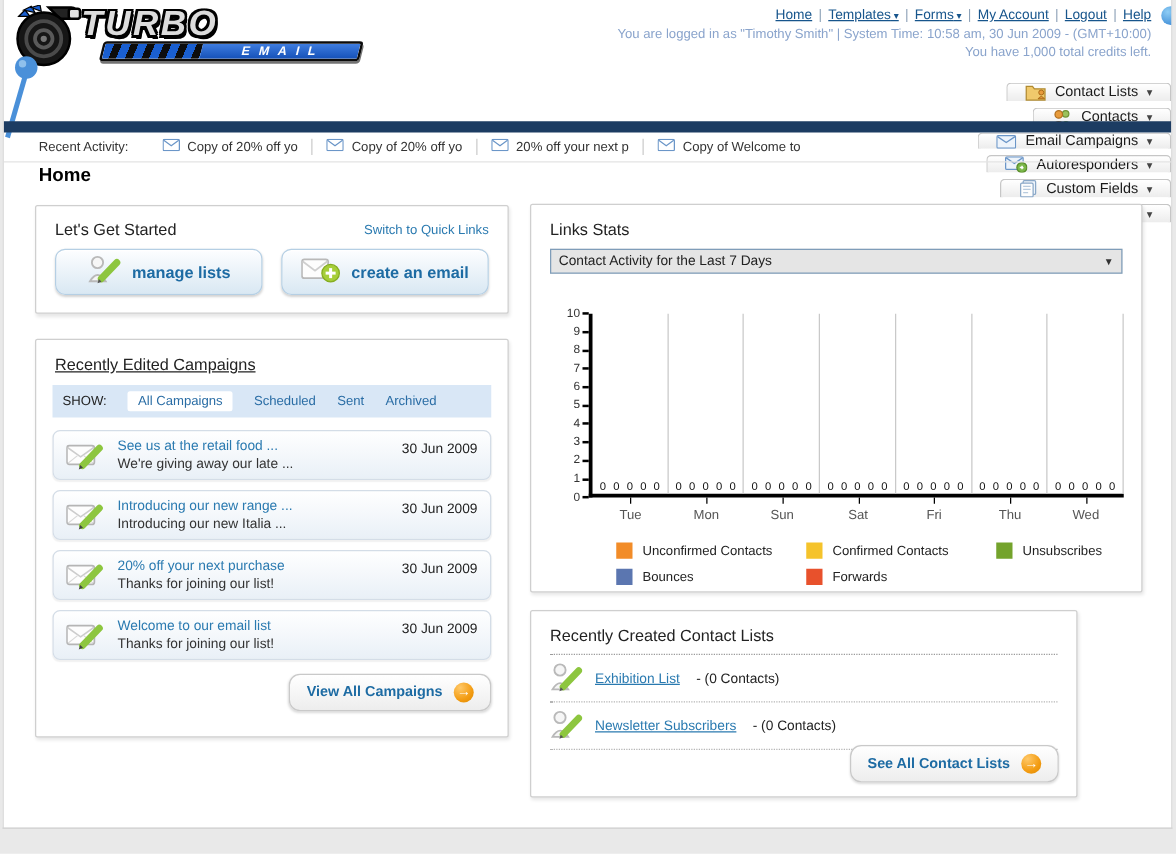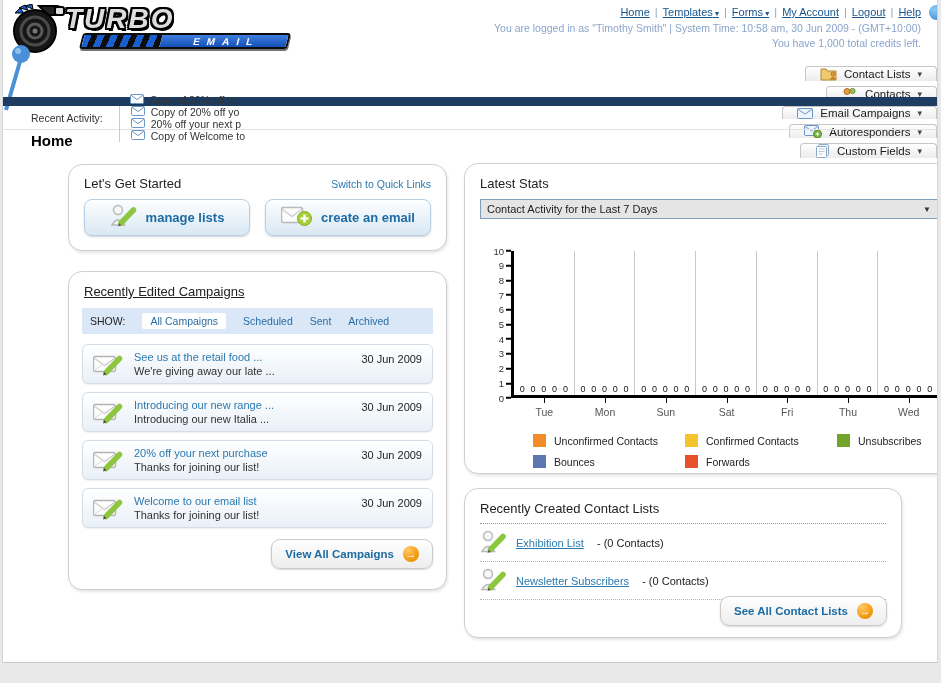--- a/index.html
+++ b/index.html
@@ -79,23 +79,22 @@
   .ra-label { margin-right: 16px; }
   .ra-item { display: flex; align-items: center; gap: 6px; padding: 0 11px; }
   .ra-item + .ra-item { border-left: 1px solid #ccc; }
   .ra-link { color: #333; text-decoration: none; cursor: pointer; }
 
   .page-title { position: absolute; left: 28px; top: 132px; font-size: 15px; font-weight: bold; color: #000; }
 
   
   .panel {
     position: absolute; background: #fff;
-    border: 1px solid #cfcfcf; border-radius: 14px;
+    border: 1px solid #cfcfcf; border-radius: 2px;
     box-shadow: 1px 2px 3px rgba(0,0,0,.10);
-    margin-left: 40px;
   }
   #panel-start     { left: 25px;  top: 164px; width: 379px; height: 87px; }
   #panel-campaigns { left: 25px;  top: 271px; width: 379px; height: 319px; }
   #panel-stats     { left: 421px; top: 163px; width: 490px; height: 311px; }
   #panel-lists     { left: 421px; top: 488px; width: 438px; height: 150px; }
   .panel-title { font-size: 13px; color: #222; }
 
   
   .start-head { display: flex; justify-content: space-between; align-items: center; padding: 11px 15px 8px; }
   .start-link { font-size: 10.5px; color: #2a7ab0; text-decoration: none; cursor: pointer; }
@@ -295,21 +294,21 @@
           </svg>
         </span>
         <span class="tab-label">Statistics</span>
         <span class="caret">▾</span>
       </div>
     </div>
   <div class="navy-bar"></div>
 
   <div class="activity-bar">
     <span class="ra-label">Recent Activity:</span>
-    <span style="display:flex;flex-direction:column;">
+    <span style="display:flex;">
         <span class="ra-item">
           <span class="ra-icon"><svg width="14" height="10" viewBox="0 0 14 10">
               <rect x="0.5" y="0.5" width="13" height="9" rx="1" fill="#fff" stroke="#6b96c8"></rect>
               <path d="M1 1.2 L7 5.6 L13 1.2" fill="none" stroke="#6b96c8"></path>
             </svg></span>
           <a class="ra-link">Copy of 20% off yo</a>
         </span>
         <span class="ra-item">
           <span class="ra-icon"><svg width="14" height="10" viewBox="0 0 14 10">
               <rect x="0.5" y="0.5" width="13" height="9" rx="1" fill="#fff" stroke="#6b96c8"></rect>
@@ -447,21 +446,21 @@
       </div>
     <div class="panel-actions">
       <button class="pill-btn">
         <span>View All Campaigns</span>
         <span class="arrow-circle">→</span>
       </button>
     </div>
   </div>
 
   <div class="panel" id="panel-stats">
-    <div class="panel-title">Latest Stats</div>
+    <div class="panel-title">Links Stats</div>
     <div class="select-box">
       <span>Contact Activity for the Last 7 Days</span>
       <span class="select-caret">▼</span>
     </div>
     <div class="chart-wrap">
       <div class="chart-area">
         <div class="y-axis">
             <div class="ytick" style="bottom: 0%;">0</div>
             <div class="ytick" style="bottom: 10%;">1</div>
             <div class="ytick" style="bottom: 20%;">2</div>

